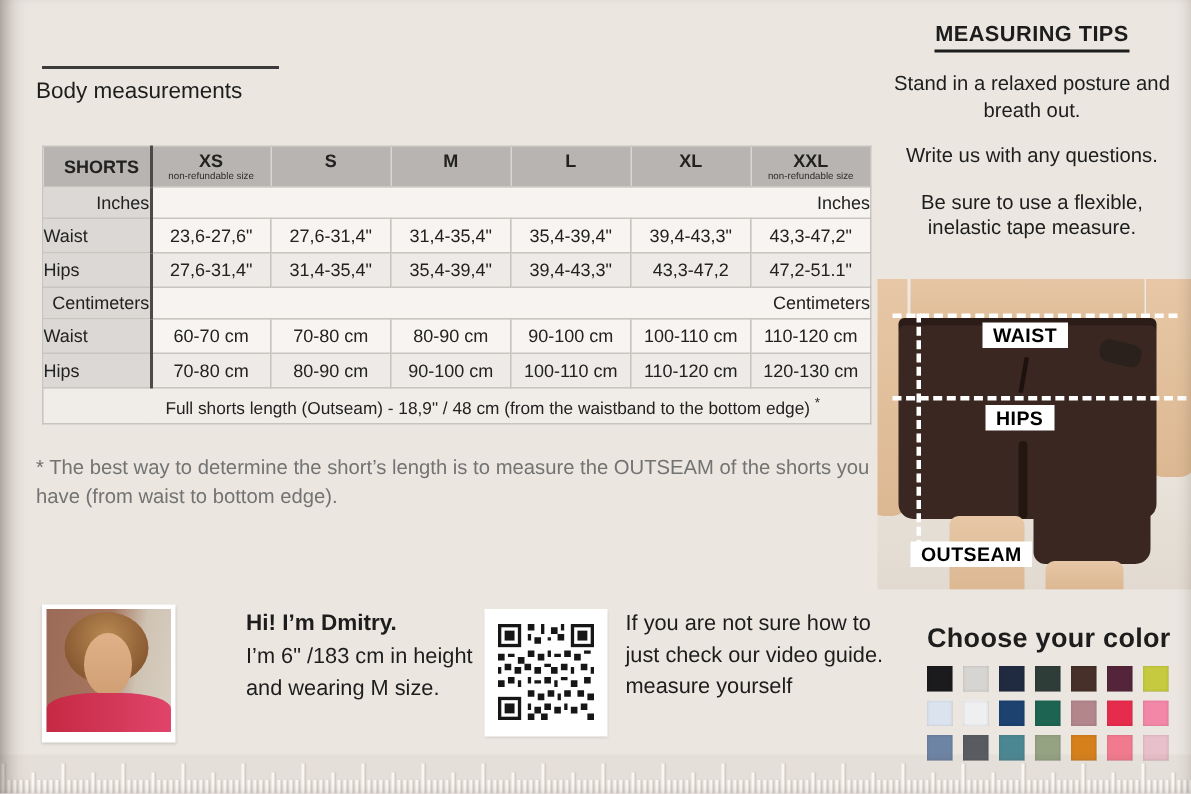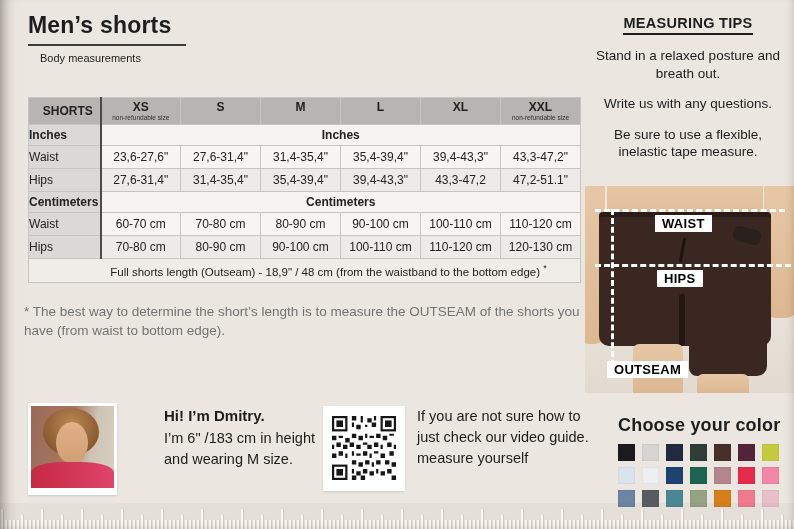--- a/index.html
+++ b/index.html
@@ -9,32 +9,32 @@
   }
   .page::after{
     content:''; position:absolute; inset:0; pointer-events:none; z-index:50;
     box-shadow: inset 14px 0 14px -12px rgba(55,45,35,.55),
                 inset -9px 0 10px -9px rgba(55,45,35,.22),
                 inset 0 -6px 8px -7px rgba(55,45,35,.18);
   }
   
   .title{position:absolute; left:28px; top:12px; font-size:23px; font-weight:700; letter-spacing:.2px;}
   .title-rule{position:absolute; left:28px; top:44px; width:158px; height:2px; background:#3c3c3c;}
-  .subtitle{position:absolute; left:40px; top:52px; font-size:11px;}
+  .subtitle{position:absolute; left:24px; top:52px; font-size:15px;}
   
   .size-table{position:absolute; left:28px; top:97px; border-collapse:collapse; table-layout:fixed;
     width:552px; font-size:12px; color:#222; border:1px solid #b5b2ae;}
   .size-table th,.size-table td{border:1px solid #c8c5c1; overflow:hidden; white-space:nowrap; padding:0;}
   .size-table thead th{background:#b7b4b1; height:26px; text-align:center; font-weight:700; vertical-align:middle;}
   th.corner{text-align:left; padding-left:7px;}
   .col-label{display:block; font-size:12px; line-height:13px;}
   .col-note{display:block; font-size:6.5px; line-height:7px; min-height:7px; font-weight:400; color:#2e2e2e;}
   .row-head{background:#dbd8d5; text-align:left; padding-left:7px; height:22px; font-weight:400;}
   th.corner,.row-head{border-right:2px solid #4a4a48 !important;}
-  tr.section-row td{height:20px; font-weight:700;}
+  tr.section-row td{height:20px; font-weight:400;text-align:right;}
   td.section-span{text-align:center; background:#f6f3f0;}
   tr.data-row td{height:22px; text-align:center; background:#f7f4f1;}
   tr.data-row.shaded td{background:#edeae7;}
   tr.data-row td.row-head, tr.data-row.shaded td.row-head{background:#dbd8d5; text-align:left;}
   tr.footer-row td{height:23px; text-align:center; font-size:11.5px; background:#f0ede9;padding-left:48px;}
   tr.footer-row sup{font-size:9px;}
   
   .outseam-note{position:absolute; left:24px; top:303px; width:562px; font-size:13.5px; line-height:1.38; color:#737373;}
   
   .tips{position:absolute; left:588px; top:14px; width:200px; text-align:center;}
@@ -93,21 +93,20 @@
     align-items:flex-end; gap:2px; padding-left:1px; background:rgba(120,105,90,.05);}
   .tick{width:2px; height:9px; background:#faf7f2; box-shadow:1px 0 1px rgba(80,65,50,.15); flex:0 0 auto;}
   .tick.mid{height:14px;}
   .tick.tall{height:20px;}
 </style>
 </head>
 <body>
 
 <div class="page">
 
-  <div class="title">Men’s shorts</div>
   <div class="title-rule"></div>
   <div class="subtitle">Body measurements</div>
 
   <table class="size-table">
     <colgroup>
         <col style="width:72px">
         <col style="width:80px">
         <col style="width:80px">
         <col style="width:80px">
         <col style="width:80px">

